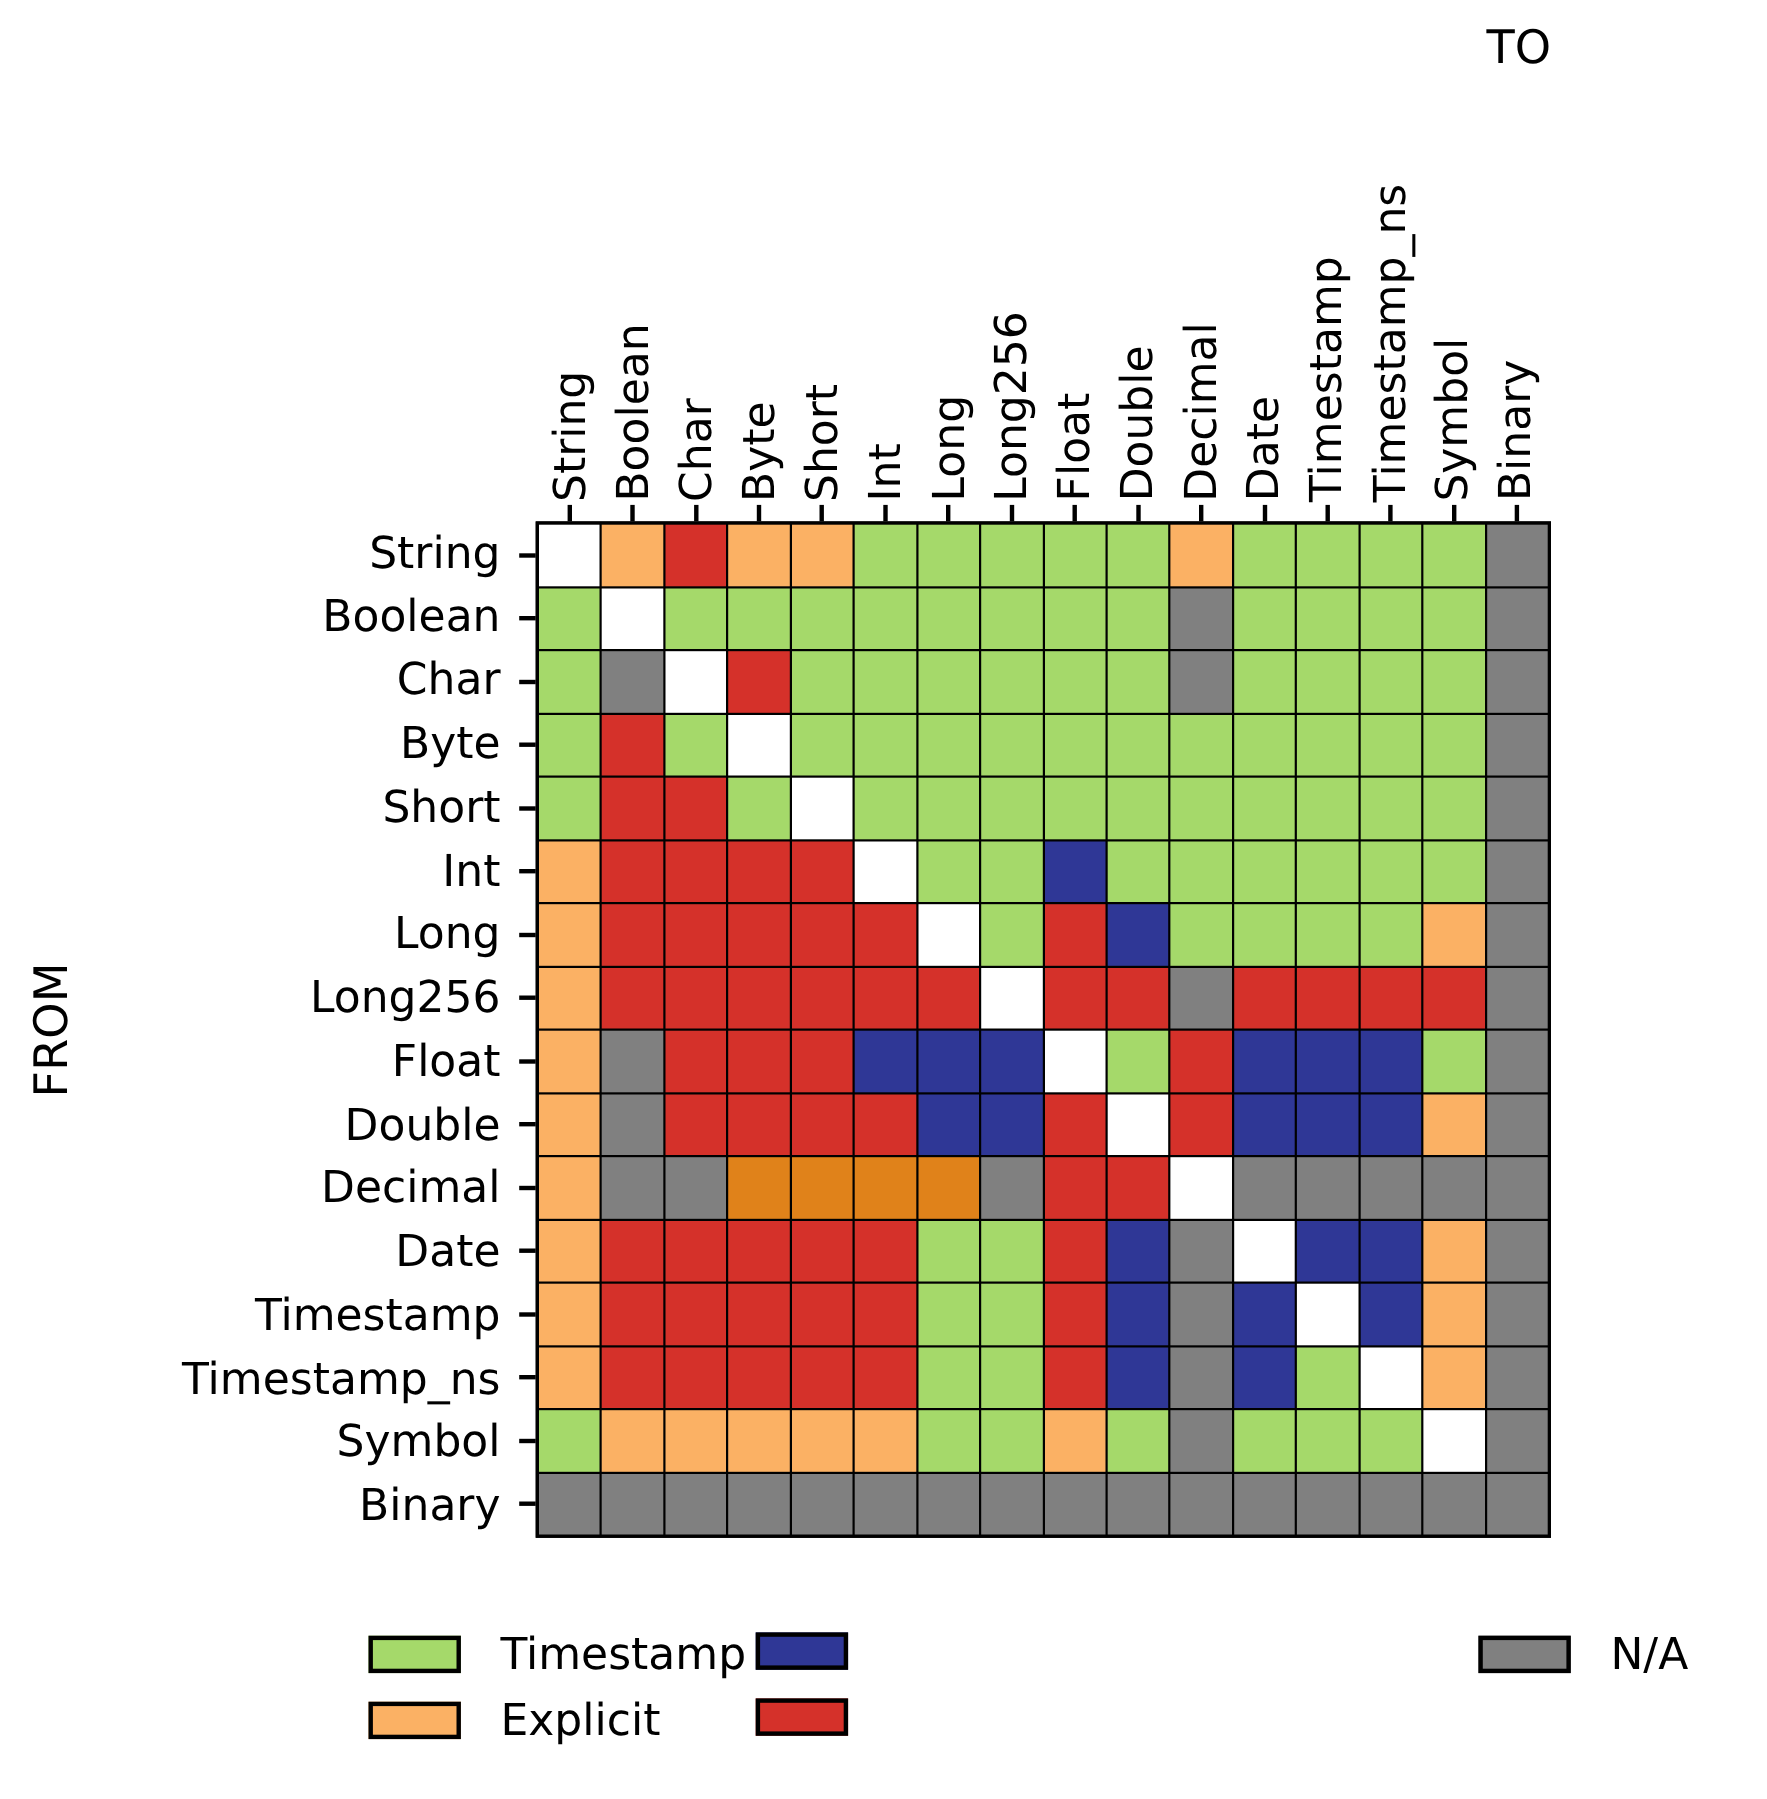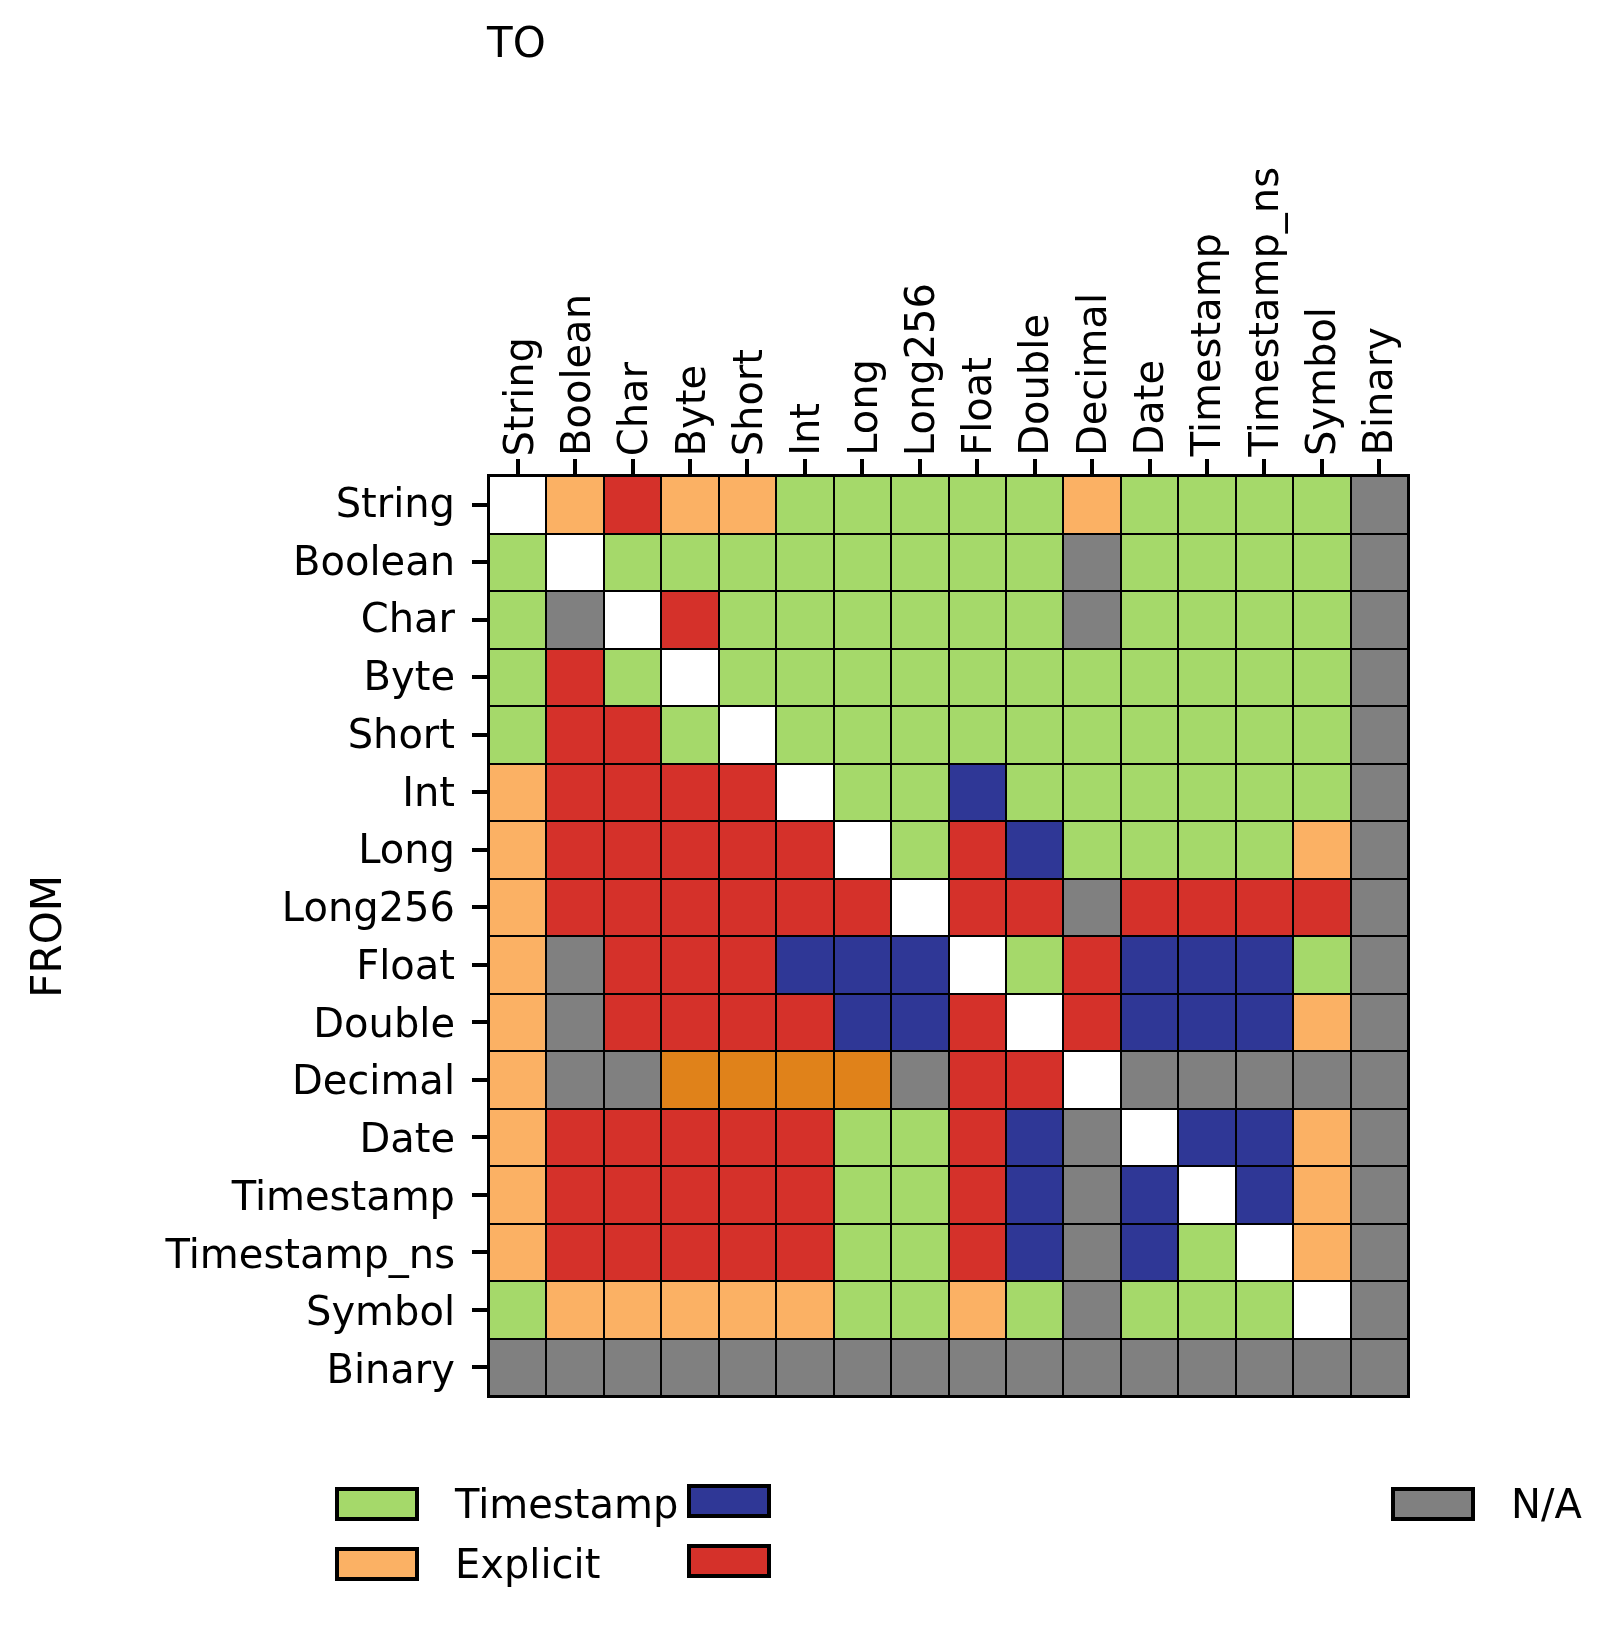--- a/index.html
+++ b/index.html
@@ -13,21 +13,21 @@
     width: 1606px;
     height: 1635px;
     background: #ffffff;
     overflow: hidden;
   }
   .title-to {
     position: absolute;
     left: 487px;
     top: 18px;
     width: 923px;
-    text-align: left;
+    text-align: right;
     font-size: 42px;
     color: #000000;
   }
   .from-label {
     position: absolute;
     left: 14px;
     top: 474px;
     width: 66px;
     height: 924px;
     display: flex;
@@ -502,19 +502,19 @@
       <div class="legend-entry" style="left: 335px; top: 1544px;">
         <div class="legend-swatch" style="background: rgb(251, 177, 100);"></div>
         <div class="legend-label">Explicit</div>
       </div>
       <div class="legend-entry" style="left: 687px; top: 1484px;">
         <div class="legend-swatch" style="background: rgb(47, 55, 150);"></div>
       </div>
       <div class="legend-entry" style="left: 687px; top: 1544px;">
         <div class="legend-swatch" style="background: rgb(213, 49, 42);"></div>
       </div>
-      <div class="legend-entry" style="left: 1375px; top: 1484px; padding-left: 16px;">
+      <div class="legend-entry" style="left: 1328px; top: 1484px; padding-left: 16px;">
         <div class="legend-swatch" style="background: rgb(128, 128, 128);"></div>
         <div class="legend-label">N/A</div>
       </div>
     </div>
 
 </div>
 
 </body></html>

